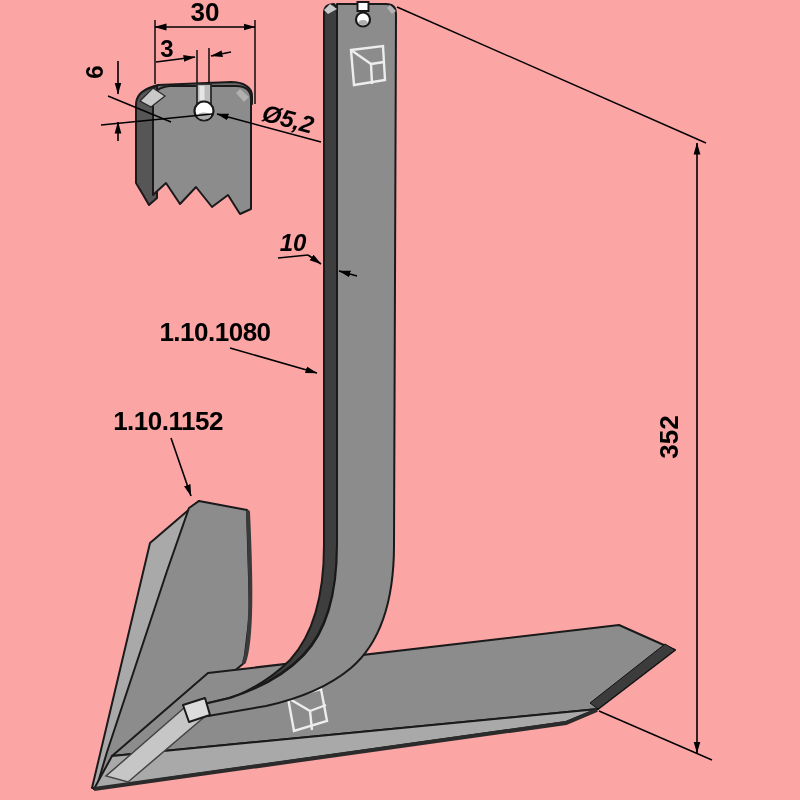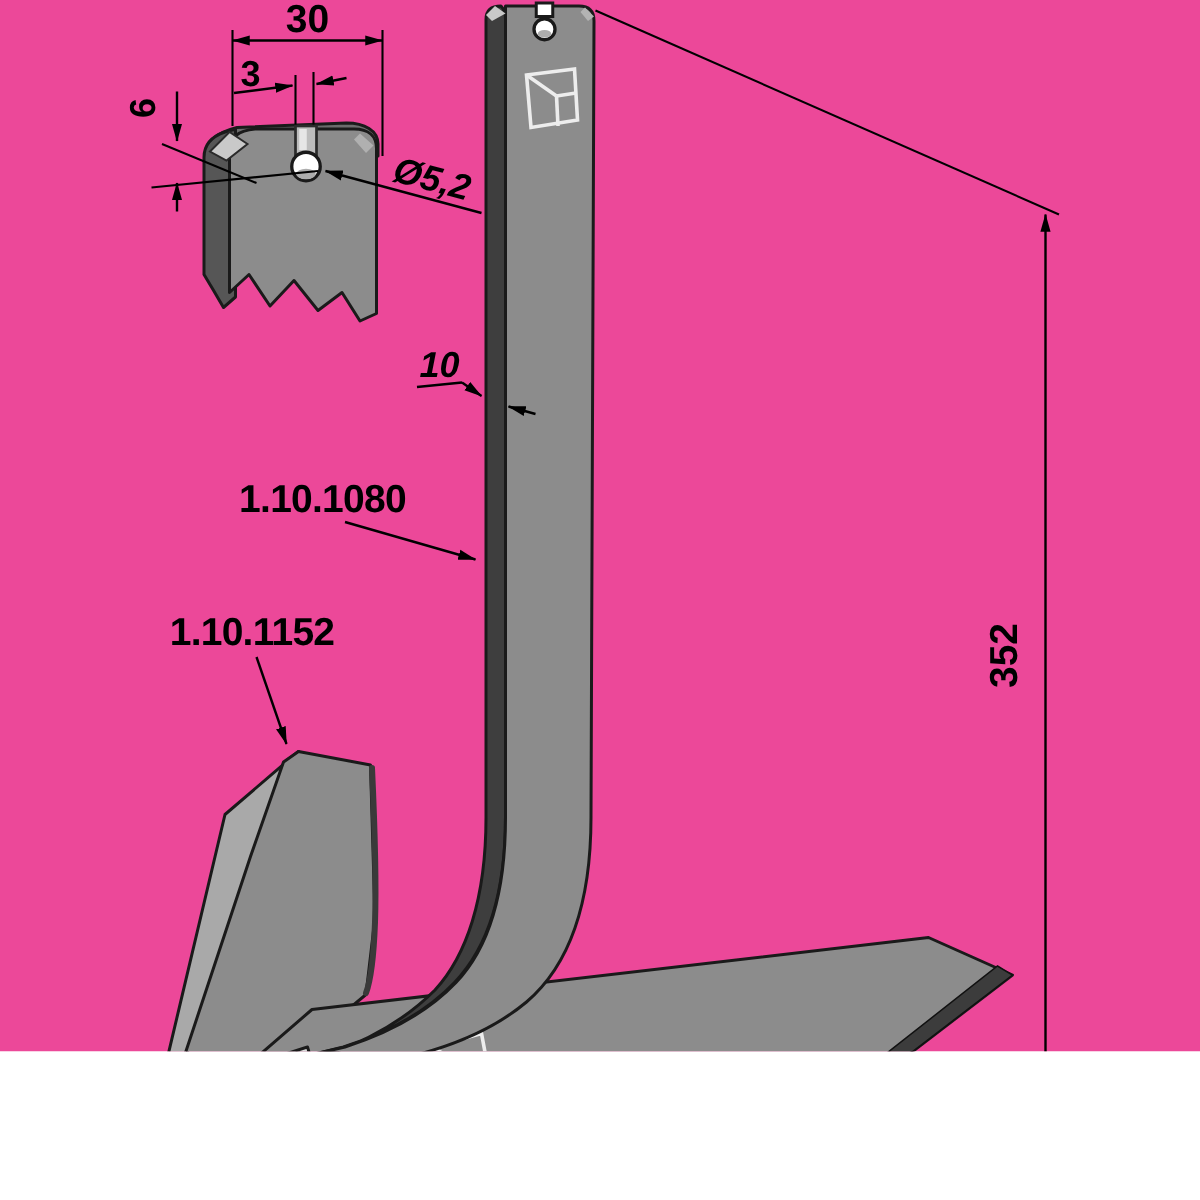--- a/index.html
+++ b/index.html
@@ -1,16 +1,16 @@
 <!DOCTYPE html>
 <html><head>
 <meta charset="utf-8">
 <style>
   html,body{margin:0;padding:0;background:#ffffff;}
-  .canvas{position:relative;width:800px;height:701px;background:#ec4899;overflow:hidden;
+  .canvas{position:relative;width:800px;height:800px;background:#fca5a5;overflow:hidden;
           font-family:"Liberation Sans",sans-serif;}
   svg{display:block;}
   .outl{stroke:#1a1a1a;stroke-width:2;stroke-linejoin:round;}
   .thin{stroke:#000;stroke-width:1.6;fill:none;}
   .xthin{stroke:#000;stroke-width:1.4;fill:none;}
   text{fill:#000;}
   .dim{font:bold 26px "Liberation Sans",sans-serif;}
   .dim-md{font:bold 24px "Liberation Sans",sans-serif;}
   .dim-it{font:bold italic 24px "Liberation Sans",sans-serif;}
   .partno{font:bold 26px "Liberation Sans",sans-serif;letter-spacing:-0.5px;}

